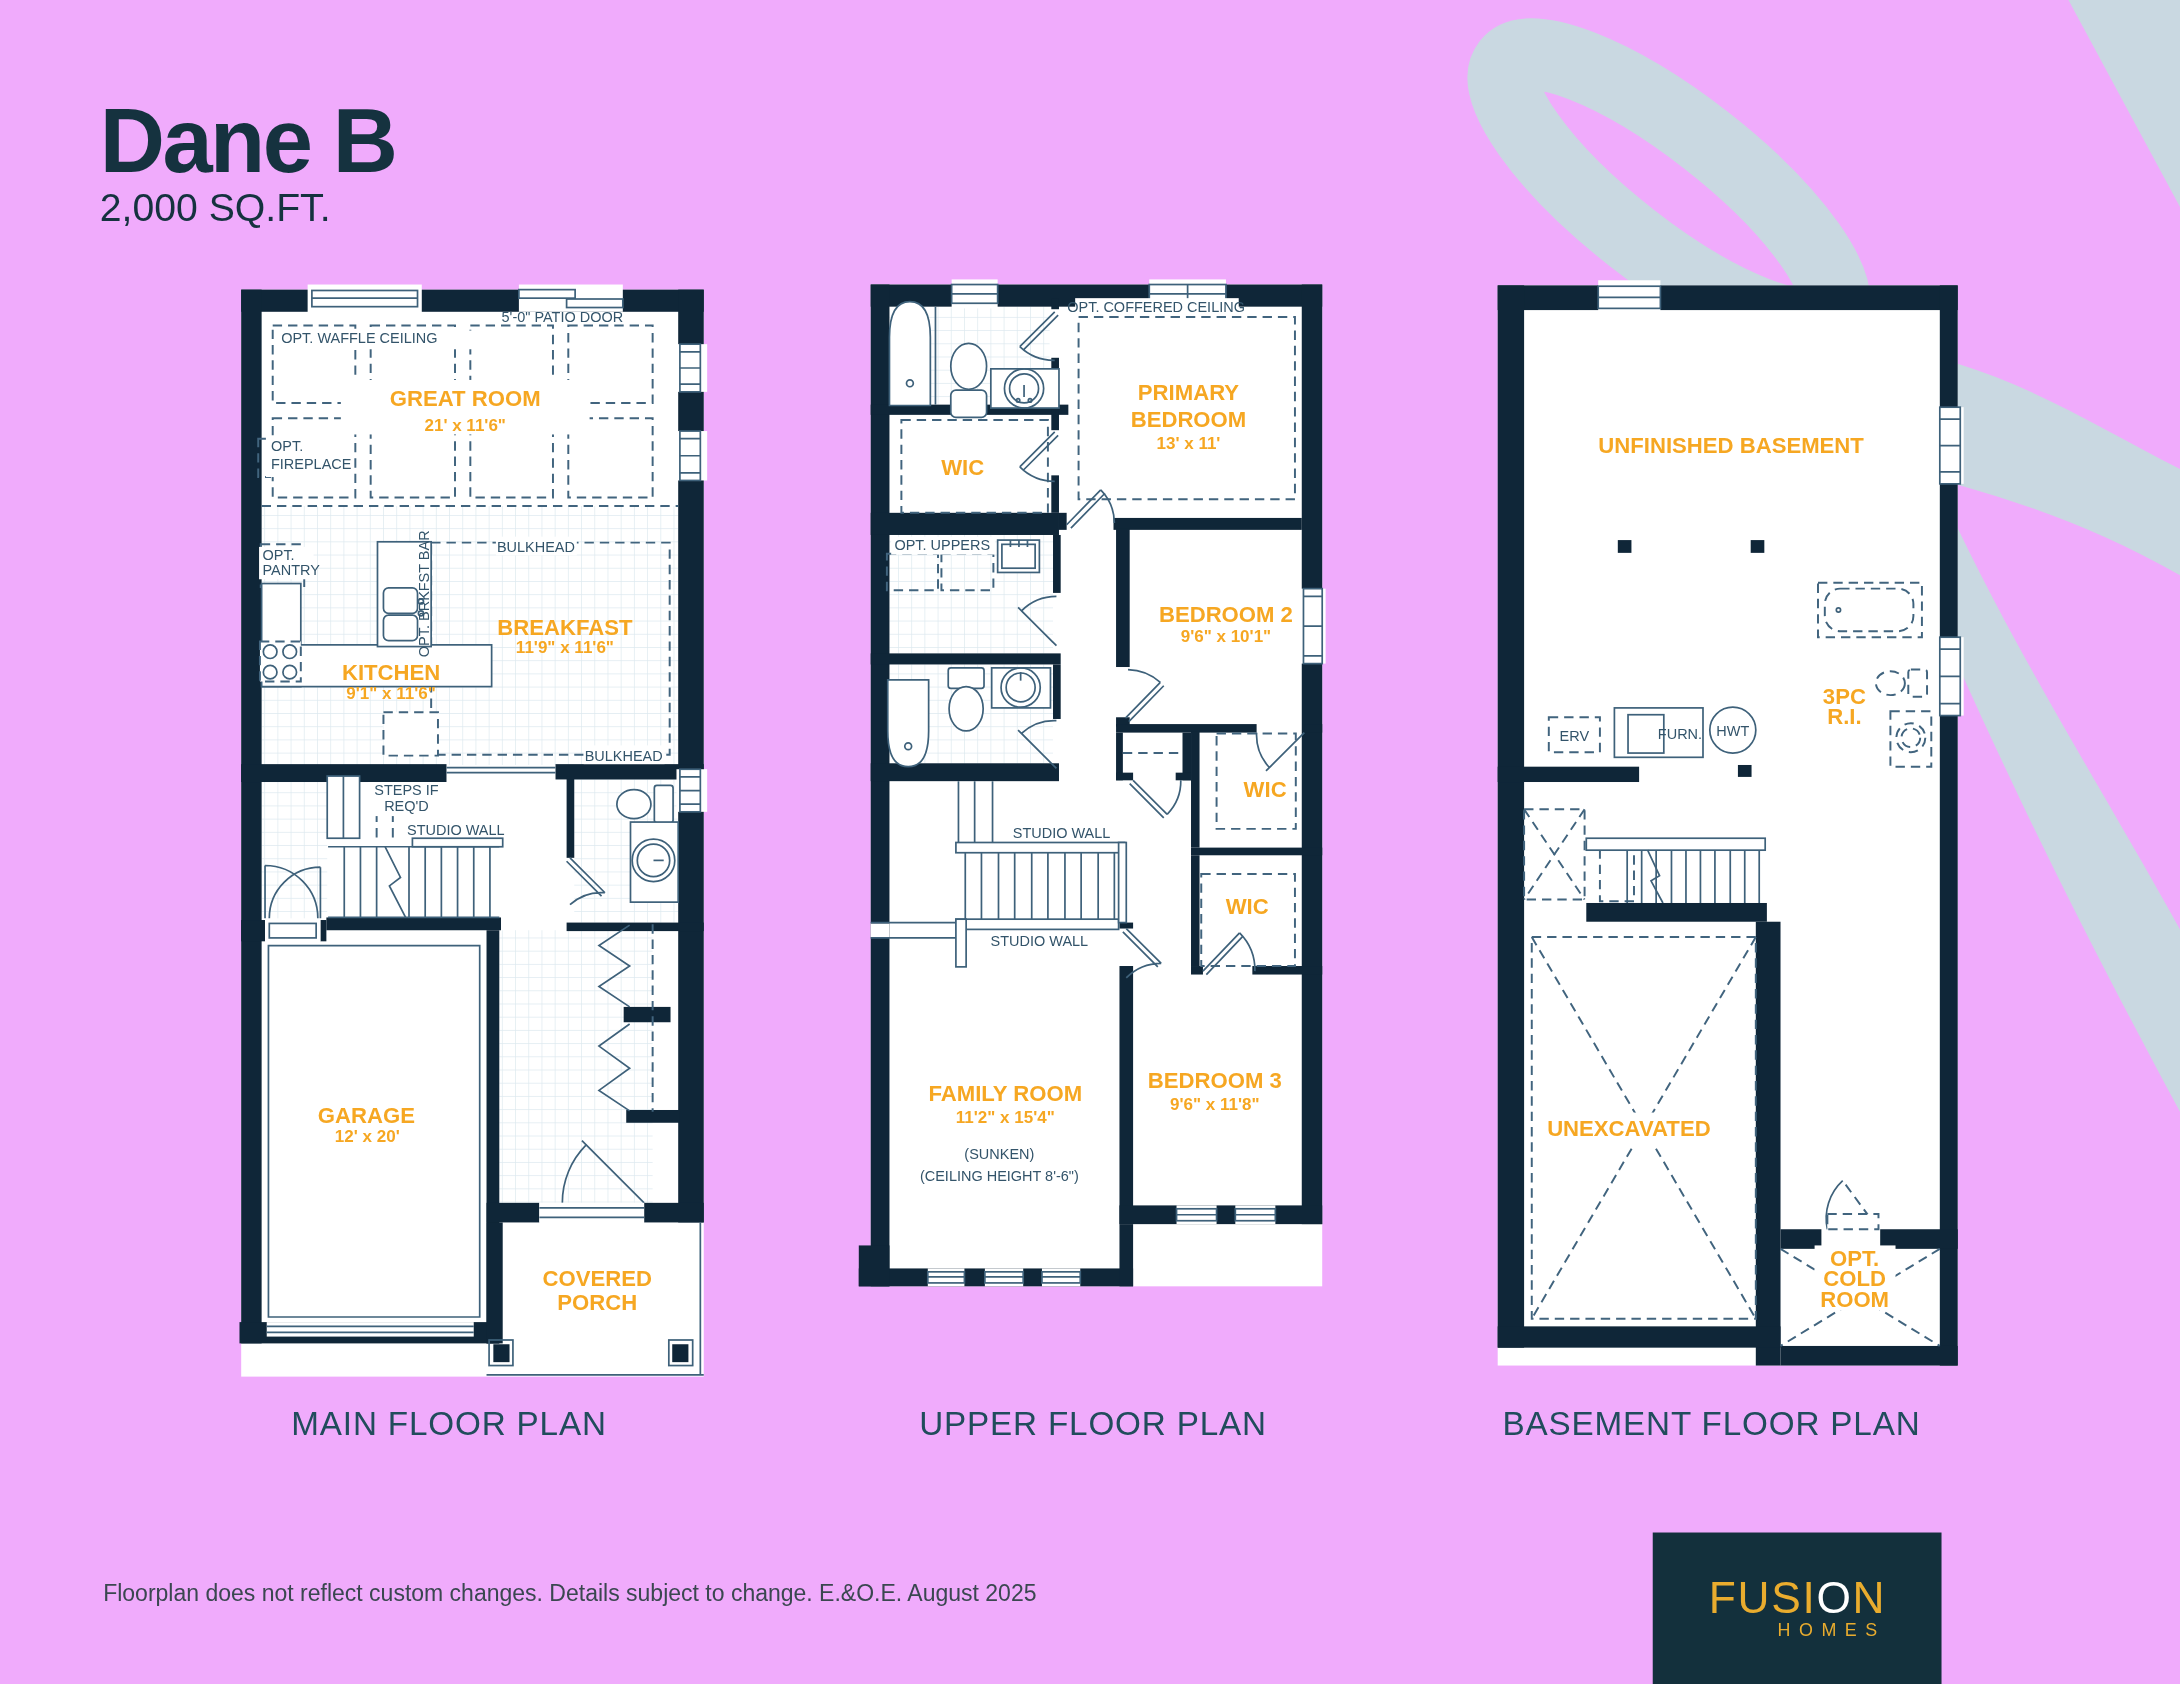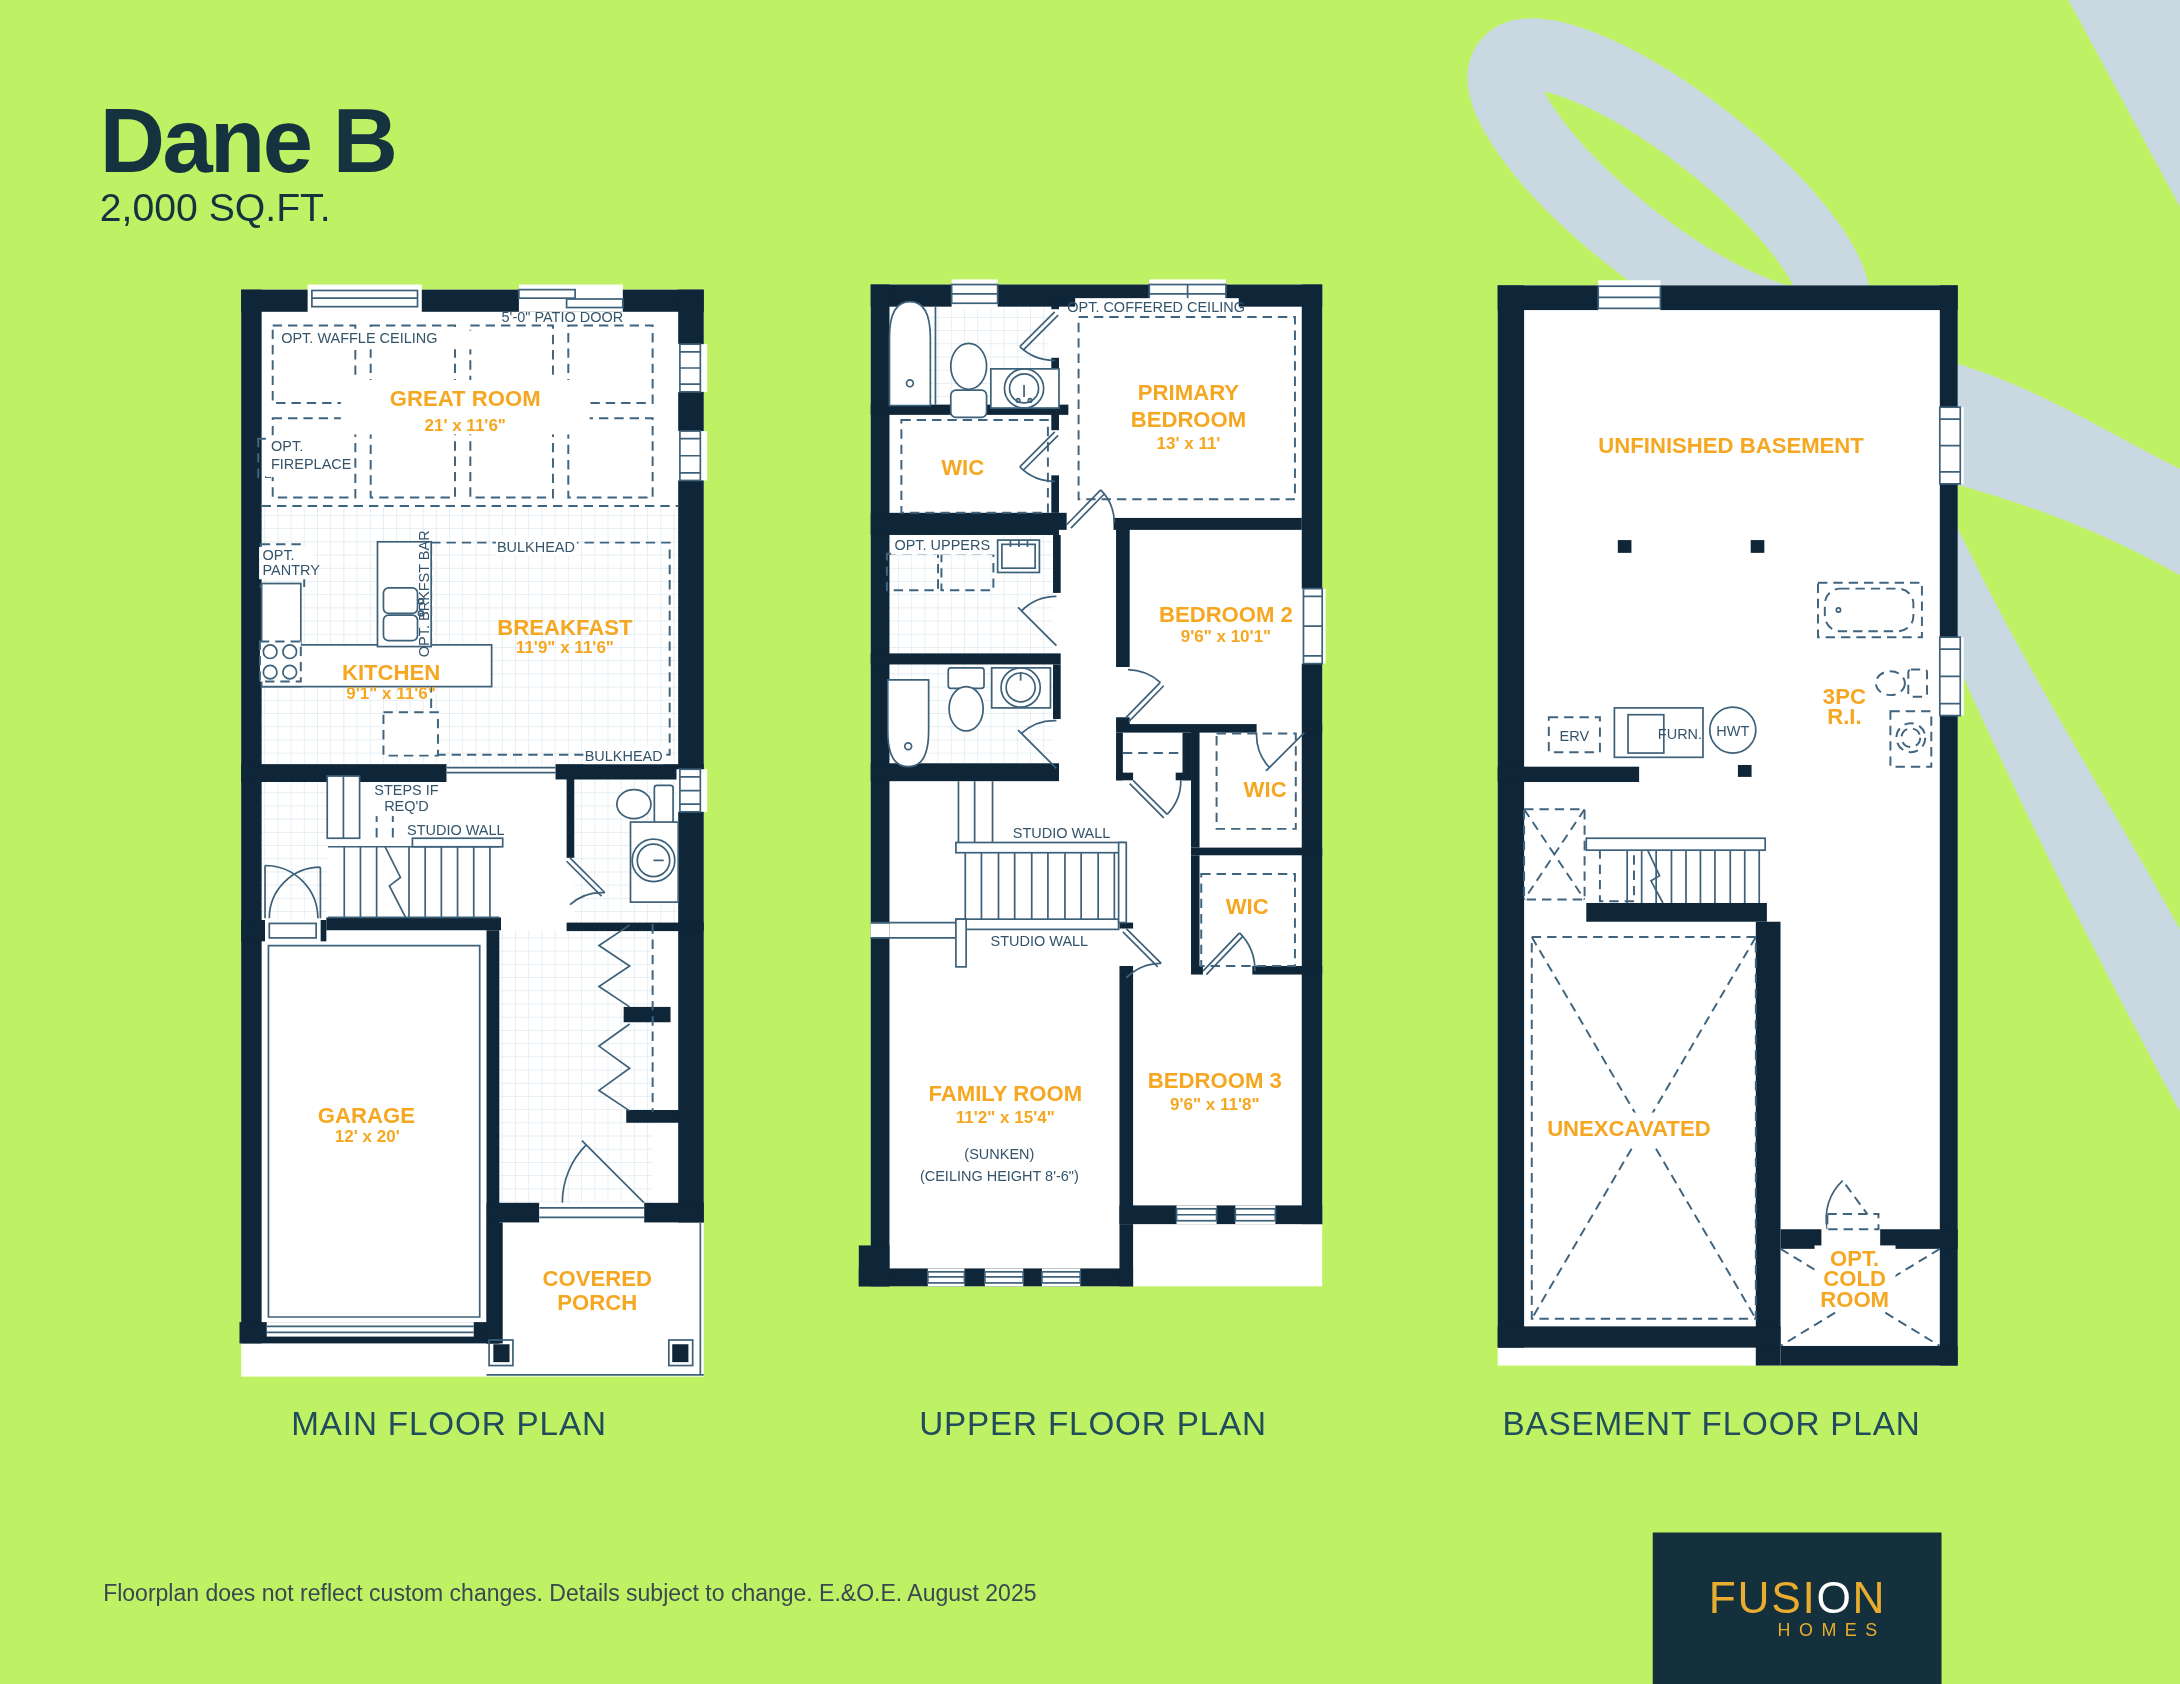--- a/index.html
+++ b/index.html
@@ -1,16 +1,16 @@
 <!DOCTYPE html>
 <html style="font-size:13.6px"><head>
 <meta charset="utf-8">
 <style>
 html,body{margin:0;padding:0;background:#fff;}
-#page{width:2181px;height:1685px;position:relative;overflow:hidden;background:#bef264;}
+#page{width:2181px;height:1685px;position:relative;overflow:hidden;background:#f0abfc;}
 svg{display:block;}
 text{font-family:"Liberation Sans",sans-serif;}
 .w{fill:#0F2638;}
 .ln{fill:none;stroke:#3E617A;stroke-width:2;}
 .lnf{fill:#fff;stroke:#3E617A;stroke-width:2;}
 .dsh{fill:none;stroke:#41647E;stroke-width:2.3;stroke-dasharray:11 7;}
 .dshf{fill:#fff;stroke:#41647E;stroke-width:2.3;stroke-dasharray:11 7;}
 .rm{fill:#F6A722;font-weight:bold;font-size:26px;text-anchor:middle;}
 .dim{fill:#F6A722;font-size:20px;text-anchor:middle;font-weight:bold;}
 .sm{fill:#33546A;font-size:17px;text-anchor:middle;}

